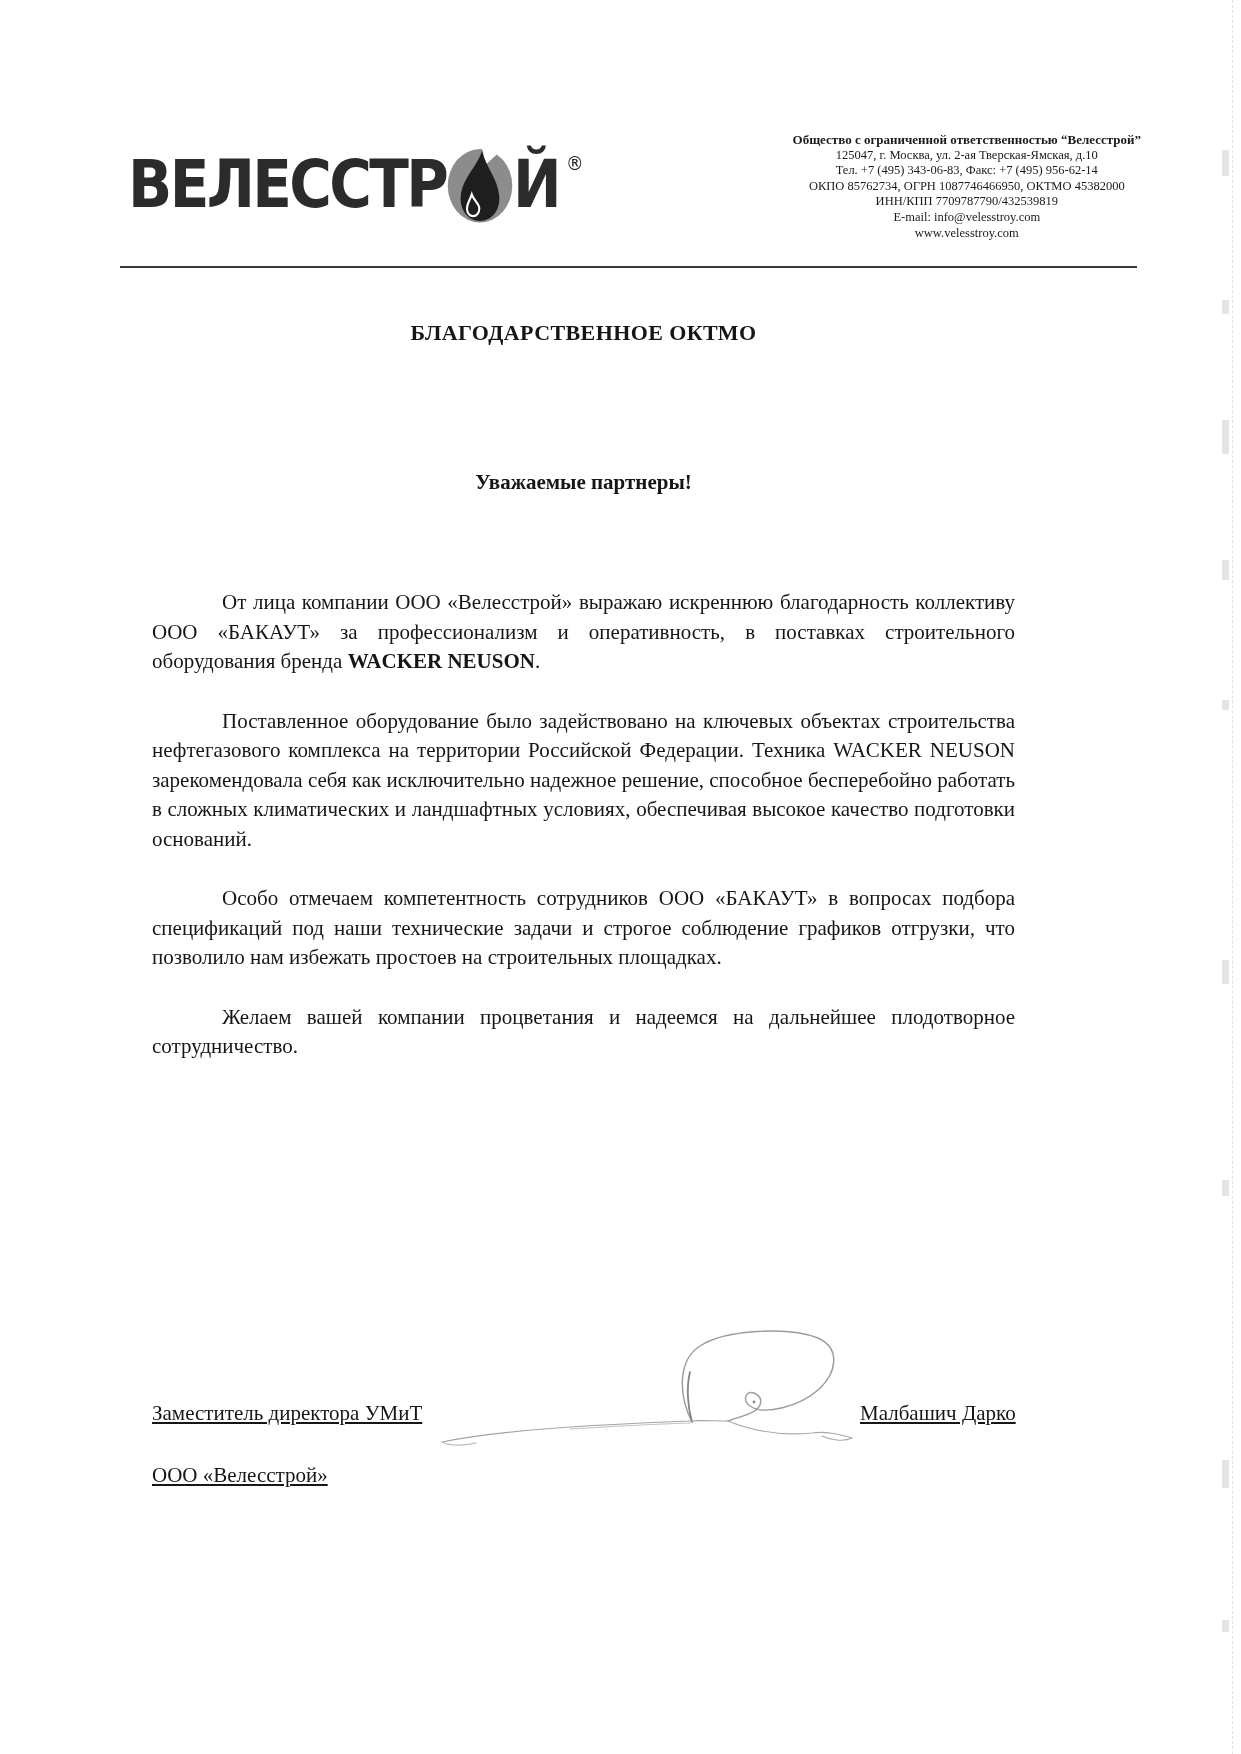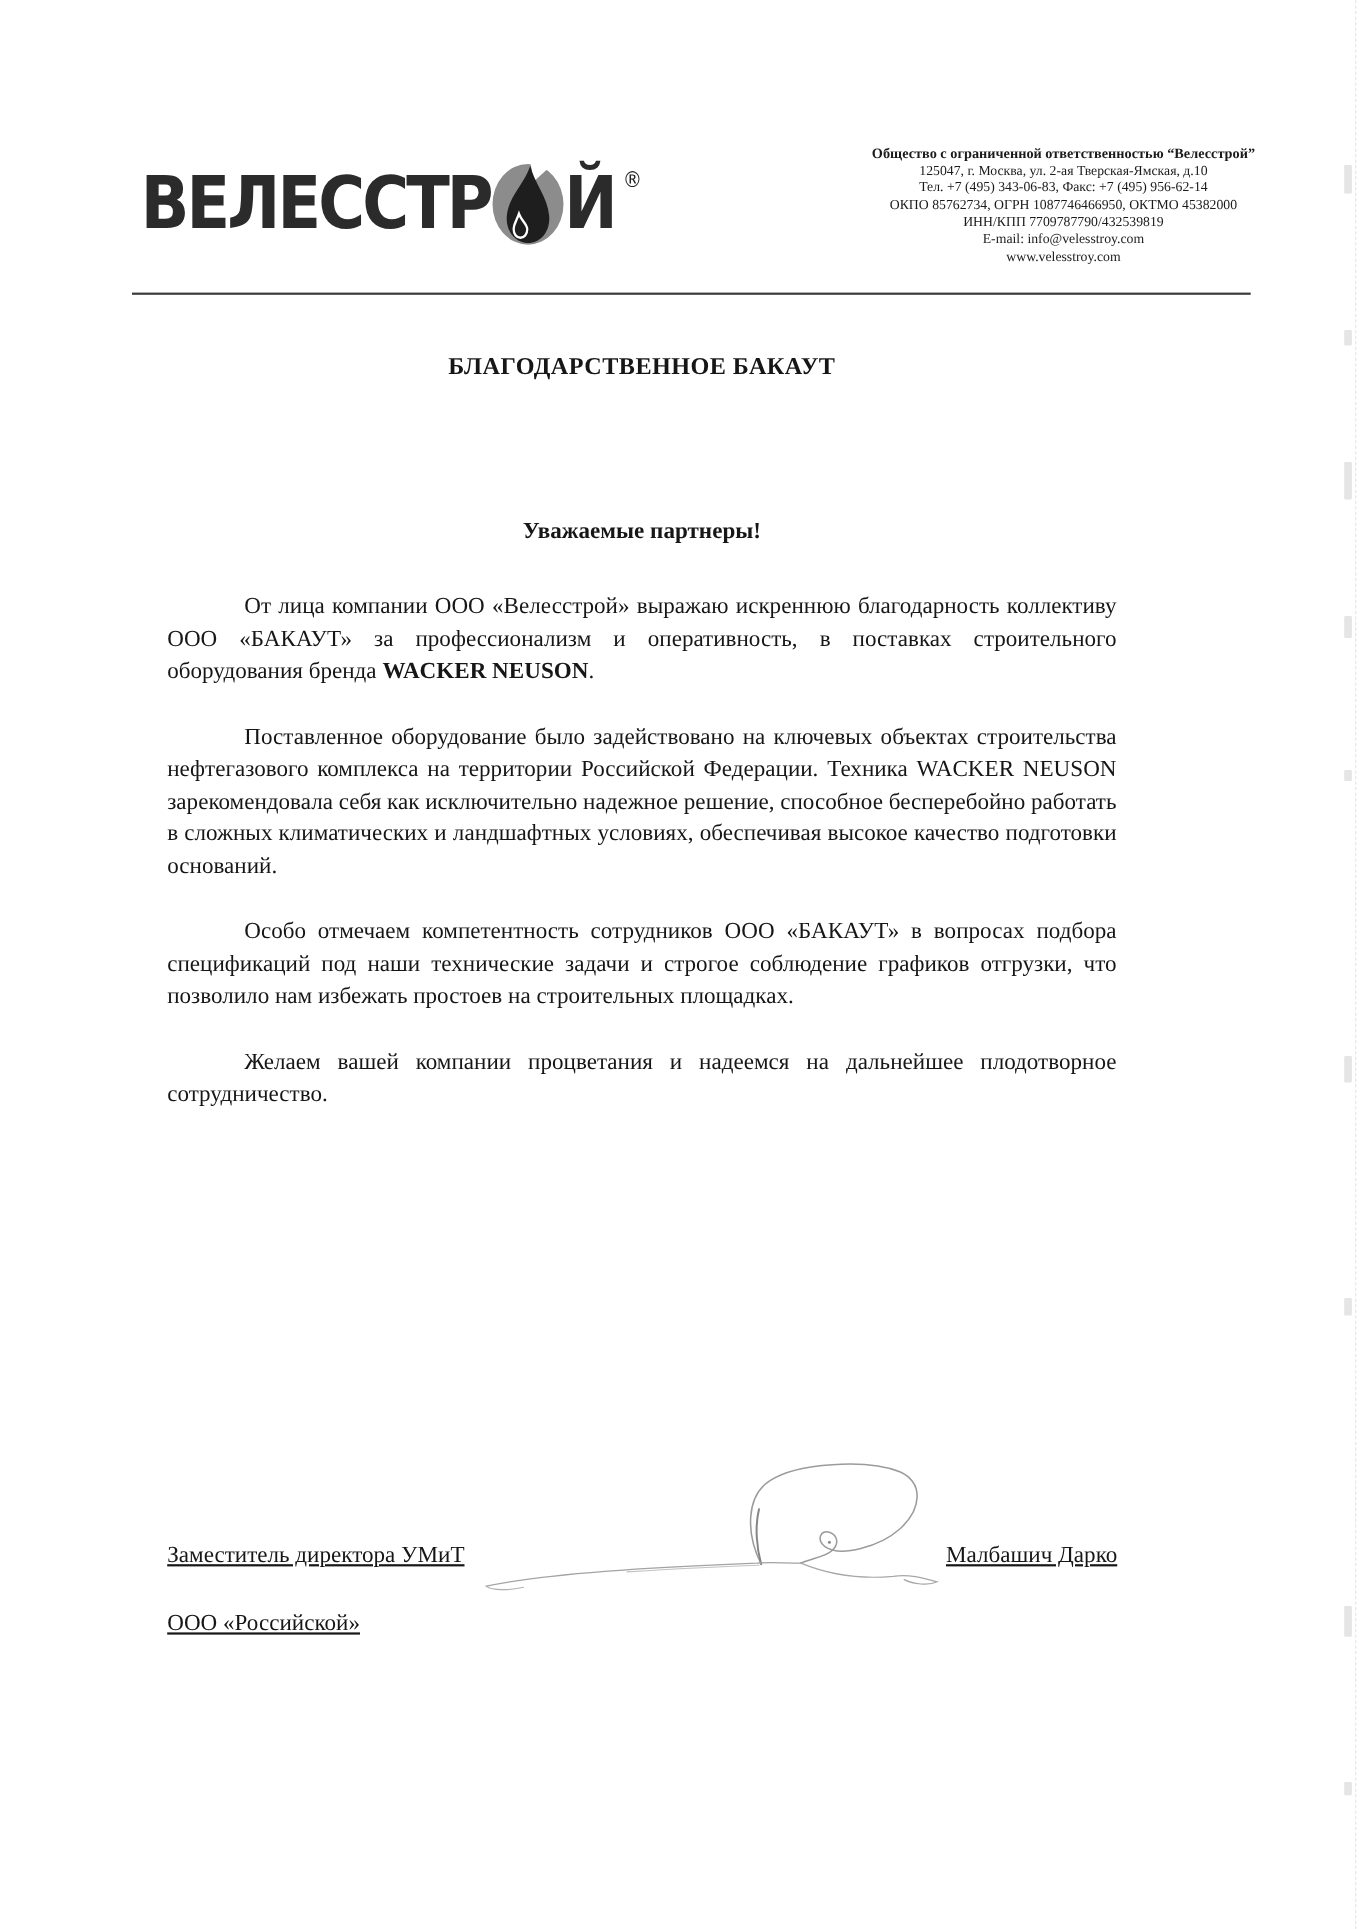--- a/index.html
+++ b/index.html
@@ -49,21 +49,21 @@
     font-size:21px; line-height:29.5px; text-align:justify;
   }
   .title {
     text-align:center; font-weight:bold; font-size:22px;
     letter-spacing:.4px; margin:18px 0 0; line-height:30px;
   }
   .salutation {
     text-align:center; font-weight:bold; font-size:21px;
     margin-top:120px; line-height:28px;
   }
-  .paras { margin-top:40px; }
+  .paras { margin-top:92px; }
   .paras p { margin:0 0 30px; text-indent:70px; }
   .b { font-weight:bold; }
 
   
   .sig-text { position:absolute; font-size:21px; line-height:30px; white-space:nowrap;text-decoration:underline; }
   .sig-pos1 { left:152px; top:1398px; }
   .sig-pos2 { left:152px; top:1460px; }
   .sig-name { left:860px; top:1398px; }
   .sig-svg  { position:absolute; left:420px; top:1316px; width:480px; height:135px; }
 
@@ -97,32 +97,32 @@
       <div>Тел. +7 (495) 343-06-83, Факс: +7 (495) 956-62-14</div>
       <div>ОКПО 85762734, ОГРН 1087746466950, ОКТМО 45382000</div>
       <div>ИНН/КПП 7709787790/432539819</div>
       <div>E-mail: info@velesstroy.com</div>
       <div>www.velesstroy.com</div>
     </div>
   </div>
   <div class="rule"></div>
 
   <div class="content">
-    <div class="title">БЛАГОДАРСТВЕННОЕ БАКАУТ</div>
+    <div class="title">БЛАГОДАРСТВЕННОЕ ОКТМО</div>
     <div class="salutation">Уважаемые партнеры!</div>
     <div class="paras">
       <p><span>От лица компании ООО «Велесстрой» выражаю искреннюю благодарность коллективу ООО «БАКАУТ» за профессионализм и оперативность, в поставках строительного оборудования бренда </span><span class="b">WACKER NEUSON</span><span>.</span></p>
       <p>Поставленное оборудование было задействовано на ключевых объектах строительства нефтегазового комплекса на территории Российской Федерации. Техника WACKER NEUSON зарекомендовала себя как исключительно надежное решение, способное бесперебойно работать в сложных климатических и ландшафтных условиях, обеспечивая высокое качество подготовки оснований.</p>
       <p>Особо отмечаем компетентность сотрудников ООО «БАКАУТ» в вопросах подбора спецификаций под наши технические задачи и строгое соблюдение графиков отгрузки, что позволило нам избежать простоев на строительных площадках.</p>
       <p>Желаем вашей компании процветания и надеемся на дальнейшее плодотворное сотрудничество.</p>
     </div>
   </div>
 
   <div class="sig-text sig-pos1">Заместитель директора УМиТ</div>
-  <div class="sig-text sig-pos2">ООО «Российской»</div>
+  <div class="sig-text sig-pos2">ООО «Велесстрой»</div>
   <div class="sig-text sig-name">Малбашич Дарко</div>
 
   <svg class="sig-svg" viewBox="0 0 480 135" fill="none">
 
     <path d="M272,106 C258,78 258,44 280,30 C304,14 368,10 398,22 C420,32 418,56 398,74 C380,90 344,100 330,90 C322,84 326,74 334,77 C342,80 343,88 336,94 C330,99 318,101 308,105" stroke="#9b9b9b" stroke-width="1.4" stroke-linecap="round"></path>
     <path d="M272,106 C268,92 266,72 270,56" stroke="#858585" stroke-width="1.8" stroke-linecap="round"></path>
 
     <path d="M308,105 C330,114 360,120 392,117 C406,115 418,118 432,122 C424,126 410,124 402,120" stroke="#a8a8a8" stroke-width="1.1" stroke-linecap="round"></path>
 
     <path d="M22,126 C80,114 170,109 268,105 C280,104 292,105 308,105" stroke="#a3a3a3" stroke-width="1.2" stroke-linecap="round"></path>

